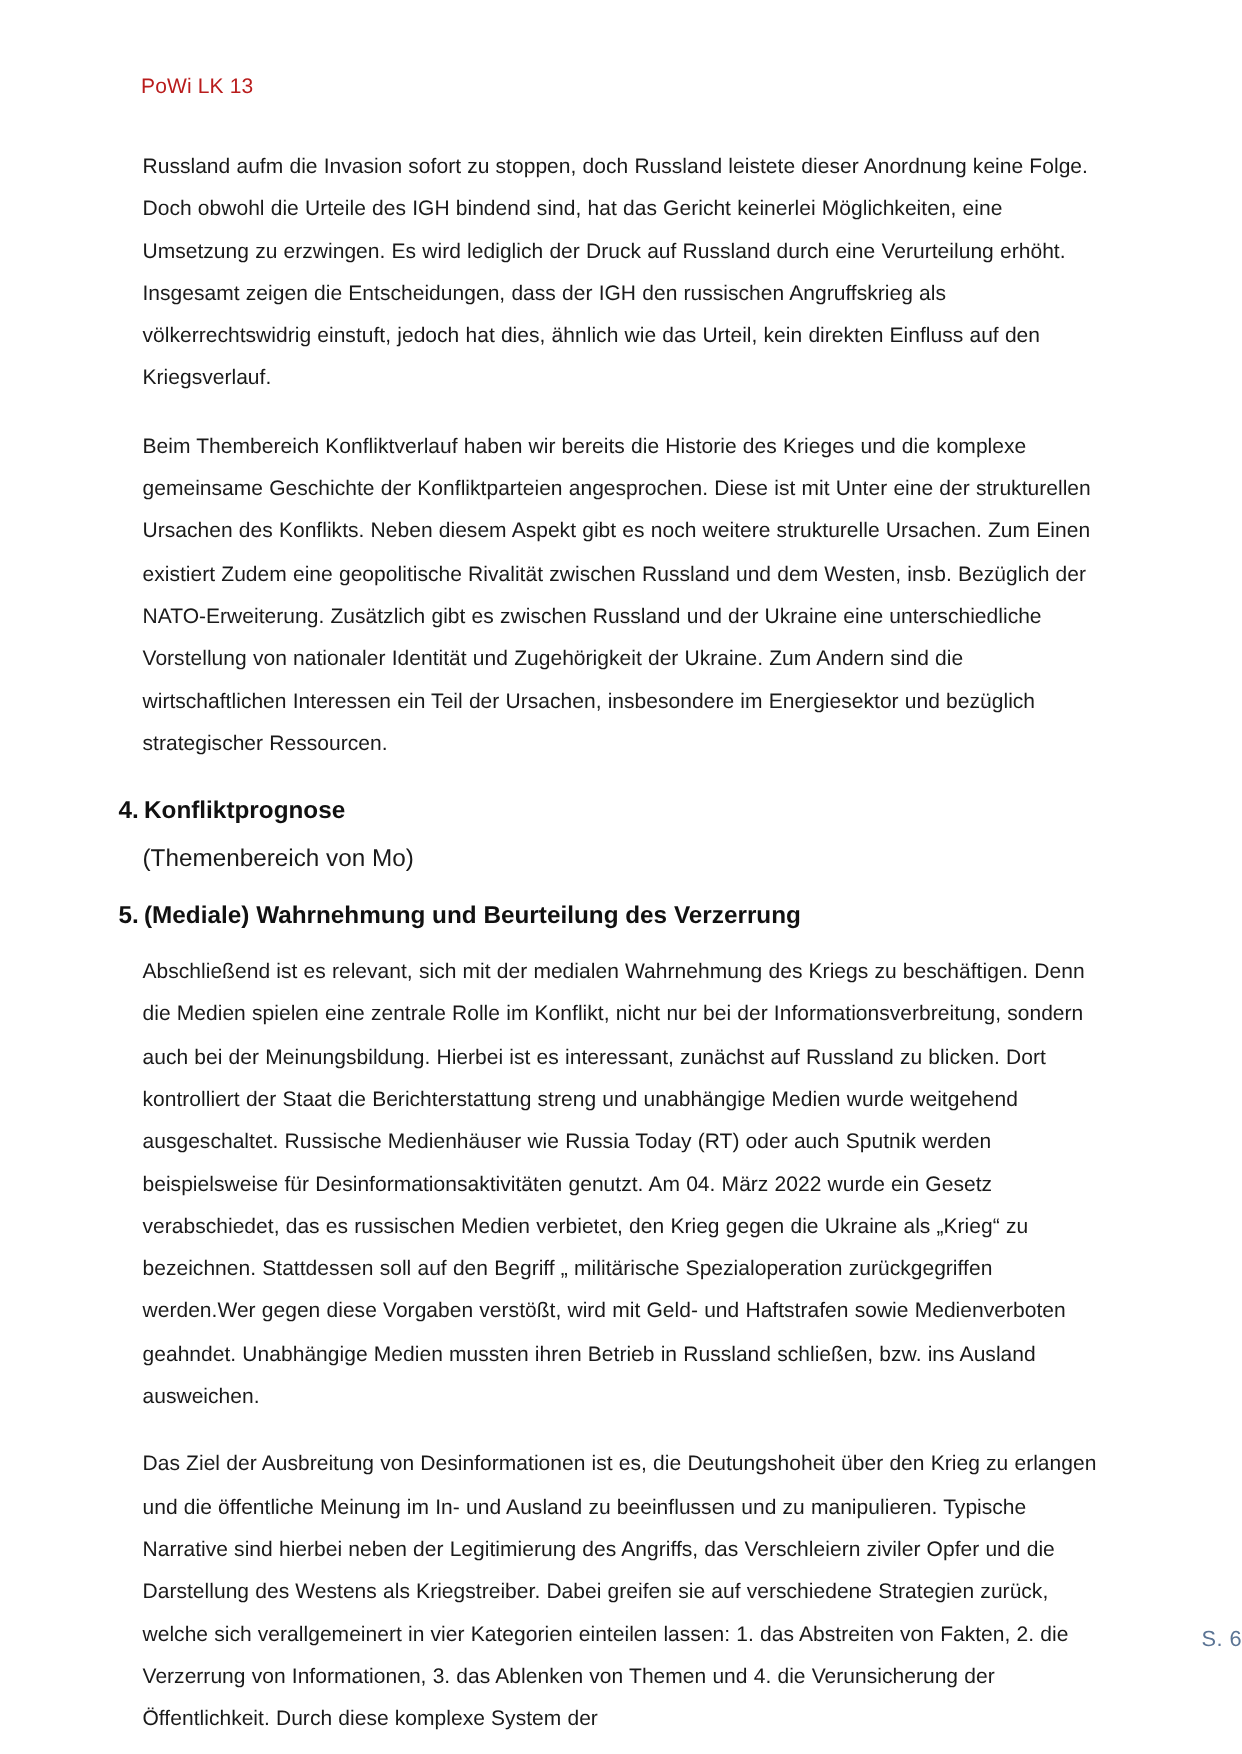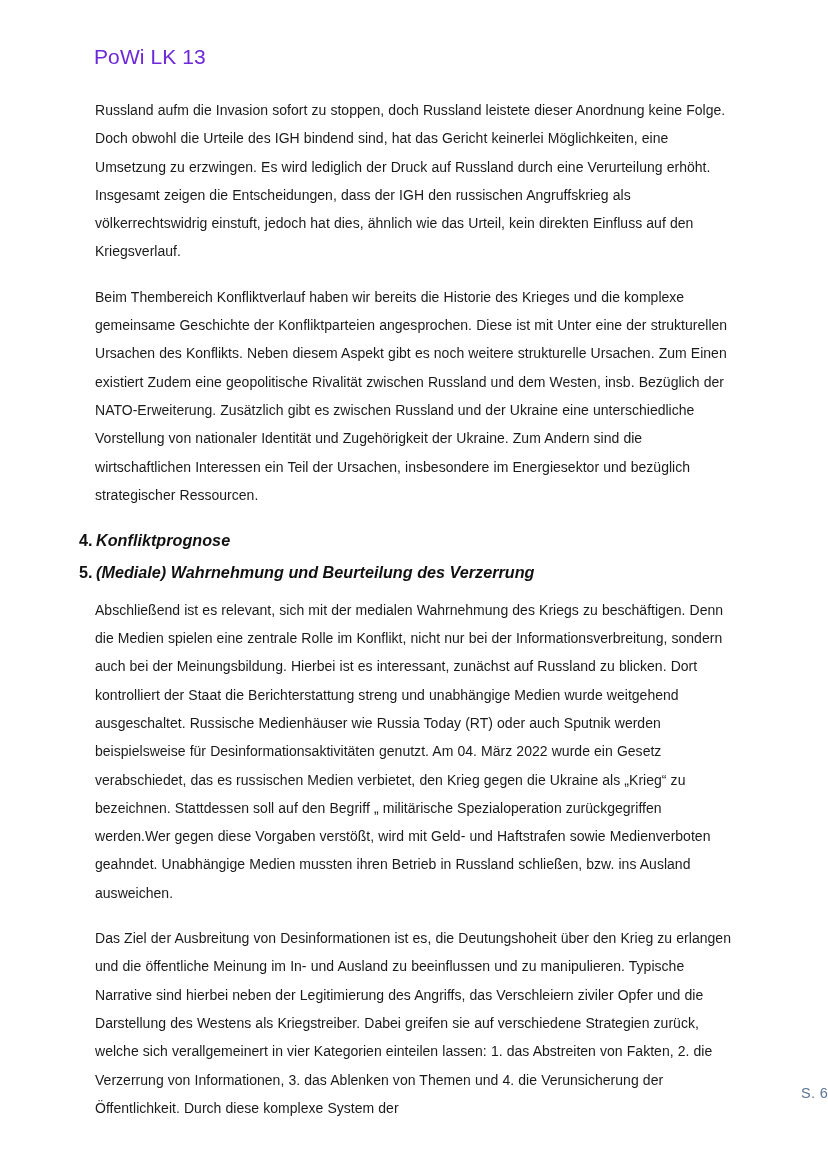--- a/index.html
+++ b/index.html
@@ -21,23 +21,23 @@
   .page {
     position: absolute;
     inset: 0;
     background: #ffffff;
   }
 
   .page-header {
     position: absolute;
     left: 94px;
     top: 47px;
-    font-size: 21px;
+    font-size: 14px;
     line-height: 20px;
-    color: #6d28d9;
+    color: #b91c1c;
     letter-spacing: 0.1px;
     white-space: nowrap;
   }
 
   .content {
     position: absolute;
     left: 79px;
     top: 96px;
     width: 656px;
   }
@@ -72,21 +72,20 @@
     width: 17px;
     flex: 0 0 17px;
   }
 
   .heading-text {
     font-size: 16.2px;
     line-height: 28.3px;
     font-weight: bold;
     color: #111111;
     letter-spacing: 0.01px;
-    font-style: italic;
   }
 
   p.sub-note {
     margin: 0 0 9px 0;
     padding-left: 16px;
     font-size: 16.2px;
     line-height: 28.3px;
     color: #1a1a1a;
   }
 
@@ -113,20 +112,21 @@
 
     <p class="body-par">Russland aufm die Invasion sofort zu stoppen, doch Russland leistete dieser Anordnung keine Folge. Doch obwohl die Urteile des IGH bindend sind, hat das Gericht keinerlei Möglichkeiten, eine Umsetzung zu erzwingen. Es wird lediglich der Druck auf Russland durch eine Verurteilung erhöht. Insgesamt zeigen die Entscheidungen, dass der IGH den russischen Angruffskrieg als völkerrechtswidrig einstuft, jedoch hat dies, ähnlich wie das Urteil, kein direkten Einfluss auf den Kriegsverlauf.</p>
 
     <p class="body-par">Beim Thembereich Konfliktverlauf haben wir bereits die Historie des Krieges und die komplexe gemeinsame Geschichte der Konfliktparteien angesprochen. Diese ist mit Unter eine der strukturellen Ursachen des Konflikts. Neben diesem Aspekt gibt es noch weitere strukturelle Ursachen. Zum Einen existiert Zudem eine geopolitische Rivalität zwischen Russland und dem Westen, insb. Bezüglich der NATO-Erweiterung. Zusätzlich gibt es zwischen Russland und der Ukraine eine unterschiedliche Vorstellung von nationaler Identität und Zugehörigkeit der Ukraine. Zum Andern sind die wirtschaftlichen Interessen ein Teil der Ursachen, insbesondere im Energiesektor und bezüglich strategischer Ressourcen.</p>
 
     <div class="heading-row">
       <span class="heading-num">4.</span>
       <span class="heading-text">Konfliktprognose</span>
     </div>
 
+    <p class="sub-note">(Themenbereich von Mo)</p>
 
     <div class="heading-row">
       <span class="heading-num">5.</span>
       <span class="heading-text">(Mediale) Wahrnehmung und Beurteilung des Verzerrung</span>
     </div>
 
     <p class="body-par" style="margin-top:9px;">Abschließend ist es relevant, sich mit der medialen Wahrnehmung des Kriegs zu beschäftigen. Denn die Medien spielen eine zentrale Rolle im Konflikt, nicht nur bei der Informationsverbreitung, sondern auch bei der Meinungsbildung. Hierbei ist es interessant, zunächst auf Russland zu blicken. Dort kontrolliert der Staat die Berichterstattung streng und unabhängige Medien wurde weitgehend ausgeschaltet. Russische Medienhäuser wie Russia Today (RT) oder auch Sputnik werden beispielsweise für Desinformationsaktivitäten genutzt. Am 04. März 2022 wurde ein Gesetz verabschiedet, das es russischen Medien verbietet, den Krieg gegen die Ukraine als „Krieg“ zu bezeichnen. Stattdessen soll auf den Begriff „ militärische Spezialoperation zurückgegriffen werden.Wer gegen diese Vorgaben verstößt, wird mit Geld- und Haftstrafen sowie Medienverboten geahndet. Unabhängige Medien mussten ihren Betrieb in Russland schließen, bzw. ins Ausland ausweichen.</p>
 
     <p class="body-par">Das Ziel der Ausbreitung von Desinformationen ist es, die Deutungshoheit über den Krieg zu erlangen und die öffentliche Meinung im In- und Ausland zu beeinflussen und zu manipulieren. Typische Narrative sind hierbei neben der Legitimierung des Angriffs, das Verschleiern ziviler Opfer und die Darstellung des Westens als Kriegstreiber. Dabei greifen sie auf verschiedene Strategien zurück, welche sich verallgemeinert in vier Kategorien einteilen lassen:  1. das Abstreiten von Fakten, 2. die Verzerrung von Informationen, 3. das Ablenken von Themen und 4. die Verunsicherung der Öffentlichkeit. Durch diese komplexe System der</p>
 

